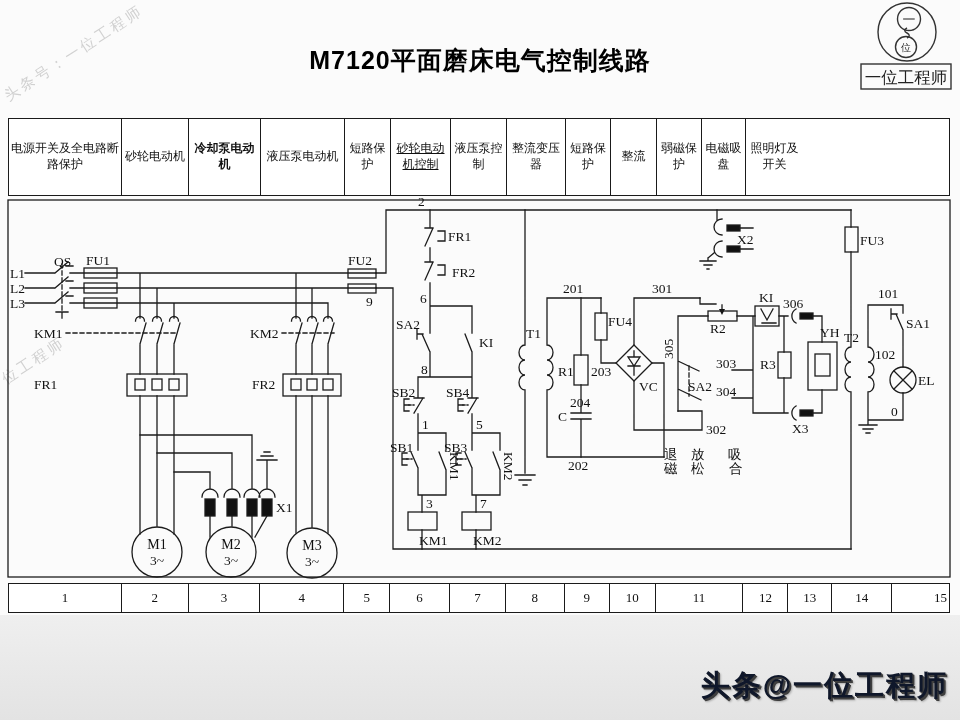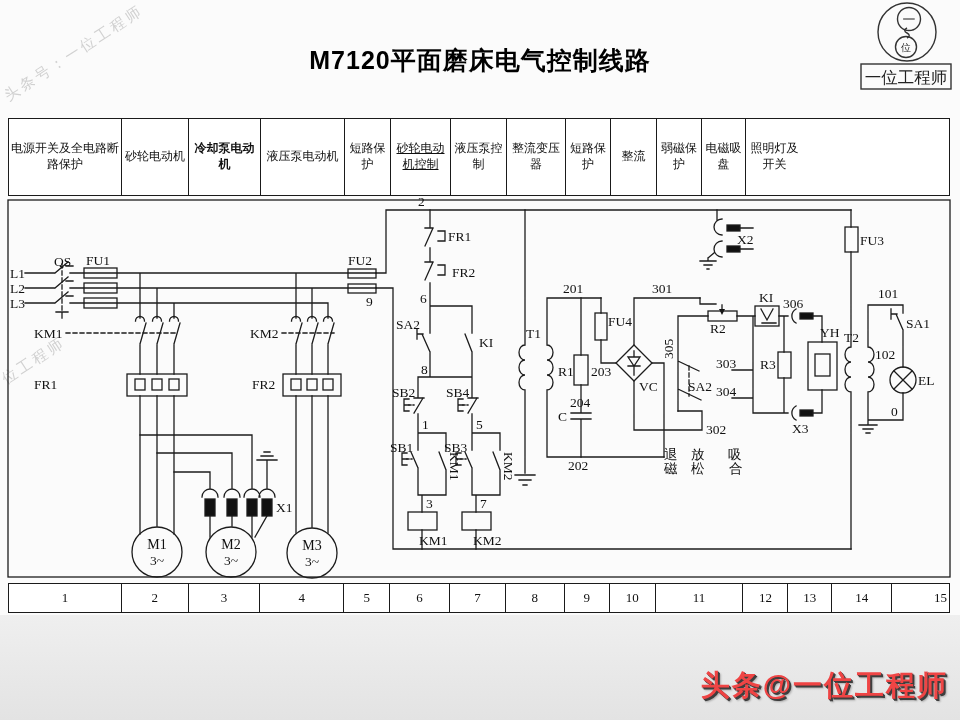--- a/index.html
+++ b/index.html
@@ -19,21 +19,21 @@
   .hcell:last-of-type{border-right:none;justify-content:flex-end;}
   #number-row .hcell{font-size:13px;}
   svg{position:absolute;left:0;top:0;}
   #circuit text{font-family:"Liberation Serif",serif;font-size:13.5px;fill:#111;
        stroke:none;}
   .wm{position:absolute;color:rgba(150,150,150,0.42);font-size:15px;letter-spacing:3px;
        transform:rotate(-33deg);transform-origin:0 50%;white-space:nowrap;}
   #watermark-top{left:6px;top:88px;}
   #watermark-side{left:-72px;top:420px;}
   #footer-brand{position:absolute;right:12px;top:666px;font-size:29px;font-weight:bold;
-       letter-spacing:2px;color:#ef4444;
+       letter-spacing:2px;color:#0f172a;
        text-shadow:2px 2px 0 #3e3e3e,1px 1px 0 #3e3e3e,3px 3px 2px rgba(0,0,0,.25);}
 </style>
 </head>
 <body>
 
 <div id="bottom-band"></div>
 
 <div id="watermark-top" class="wm">头条号：一位工程师</div>
 <div id="watermark-side" class="wm">头条号：一位工程师</div>
 

